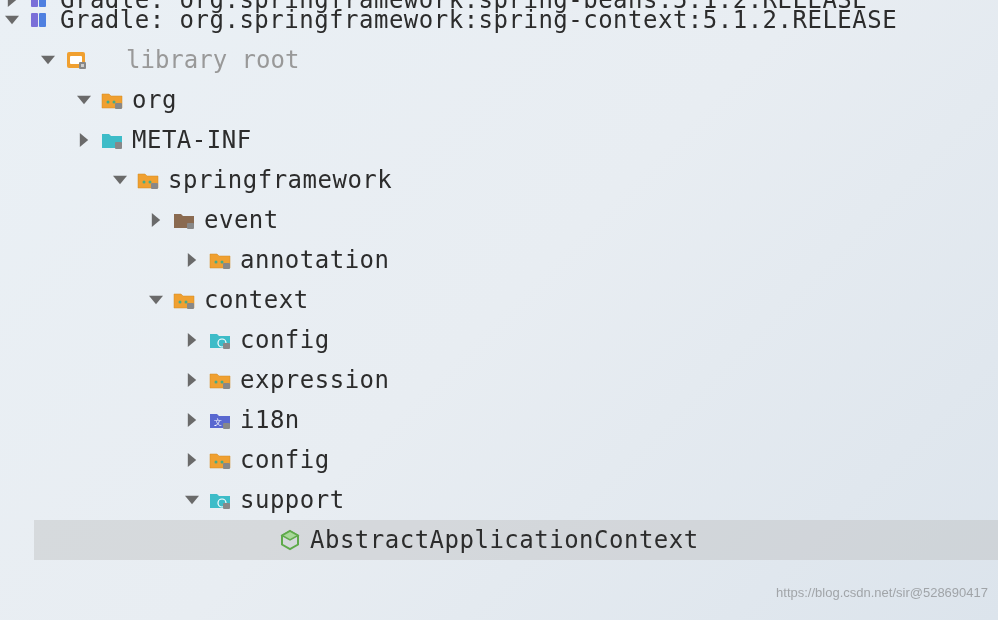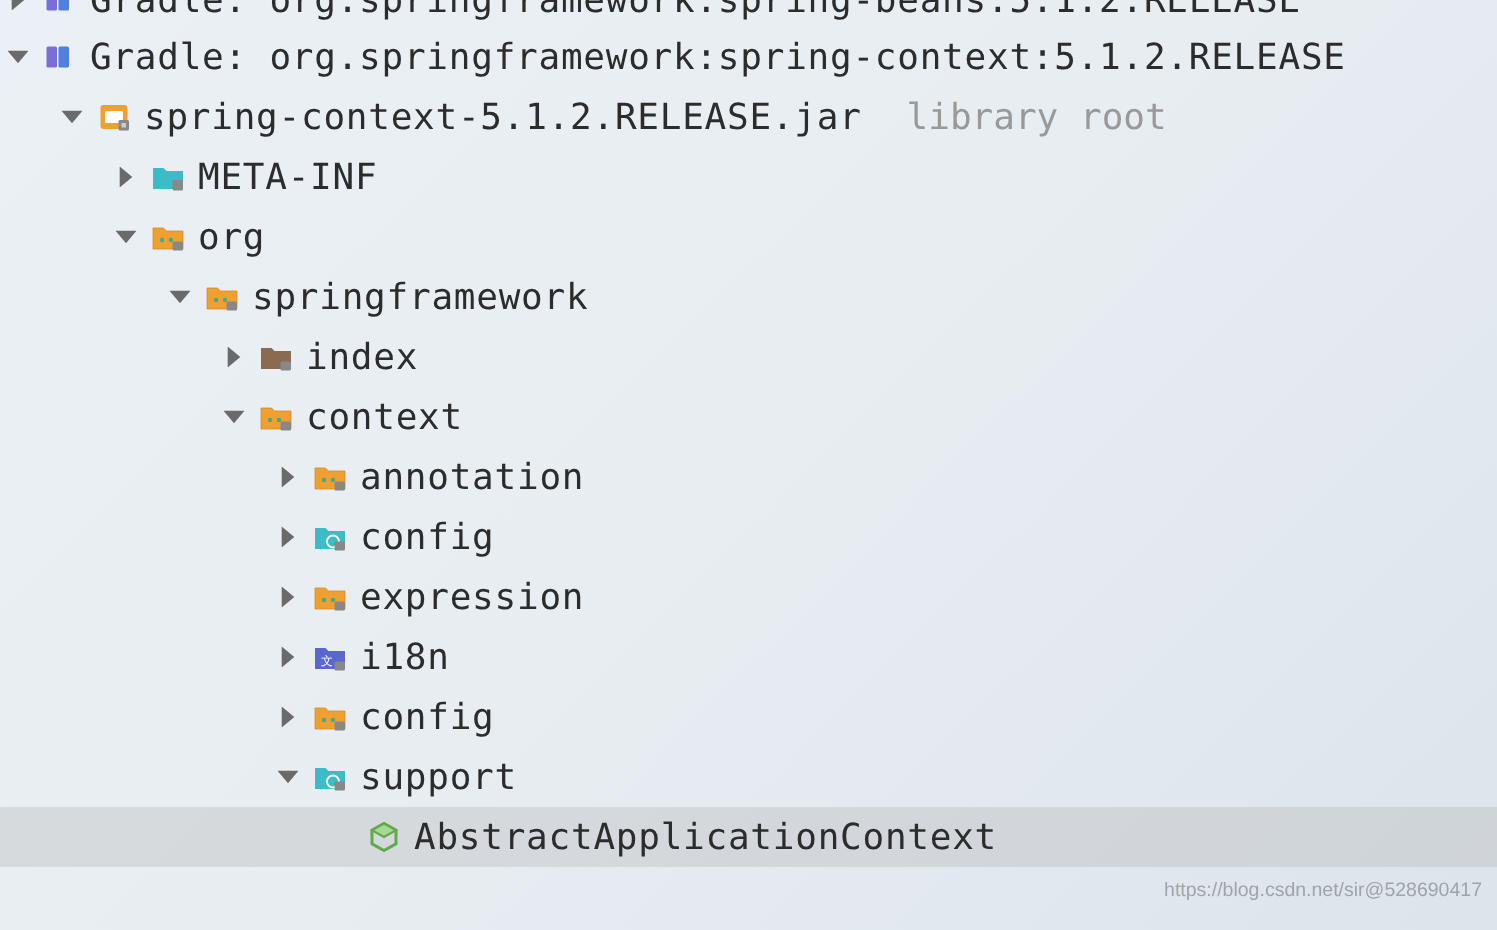--- a/index.html
+++ b/index.html
@@ -21,20 +21,21 @@
       padding: 0;
     }
     .row {
       display: flex;
       align-items: center;
       height: 40px;
       white-space: nowrap;
     }
     .row.selected {
       background: rgba(180, 180, 180, 0.35);
+      margin-left: 34px;
     }
     .indent {
       display: inline-block;
     }
     .arrow {
       width: 20px;
       height: 20px;
       display: inline-flex;
       align-items: center;
       justify-content: center;
@@ -98,21 +99,21 @@
     </span>
     <span class="icon">
       <svg width="22" height="22" viewBox="0 0 22 22">
         <rect x="2" y="4" width="7" height="14" rx="1" fill="#7a6fd8"></rect>
         <rect x="10" y="4" width="7" height="14" rx="1" fill="#4f80e0"></rect>
       </svg>
     </span>
     <span class="label">Gradle: org.springframework:spring-beans:5.1.2.RELEASE</span>
   </div>
 
-  <div class="row" style="margin-top:18px">
+  <div class="row" style="">
     <span class="indent" style="width:2px"></span>
     <span class="arrow expanded">
       <svg width="14" height="14" viewBox="0 0 10 10">
           <path d="M0 2 L10 2 L5 8 Z"></path>
         </svg>
     </span>
     <span class="icon">
       <svg width="22" height="22" viewBox="0 0 22 22">
         <rect x="2" y="4" width="7" height="14" rx="1" fill="#7a6fd8"></rect>
         <rect x="10" y="4" width="7" height="14" rx="1" fill="#4f80e0"></rect>
@@ -129,59 +130,58 @@
         </svg>
     </span>
     <span class="icon">
       <svg width="22" height="22" viewBox="0 0 22 22">
         <rect x="2" y="3" width="18" height="16" rx="2" fill="#f0a030"></rect>
         <rect x="5" y="7" width="12" height="8" rx="1" fill="#fff"></rect>
         <rect x="14" y="13" width="7" height="7" rx="1" fill="#888"></rect>
         <rect x="16" y="15" width="3" height="3" fill="#ccc"></rect>
       </svg>
     </span>
-    <span class="label">spring-context-5.1.2.RELEASE.jar</span>
     <span class="label-muted">library root</span>
+  </div>
+
+  <div class="row">
+    <span class="indent" style="width:74px"></span>
+    <span class="arrow expanded">
+      <svg width="14" height="14" viewBox="0 0 10 10">
+          <path d="M0 2 L10 2 L5 8 Z"></path>
+        </svg>
+    </span>
+    <span class="icon">
+      <svg width="22" height="20" viewBox="0 0 22 20">
+        <path d="M1 4 L8 4 L10 6 L21 6 L21 18 L1 18 Z" fill="#f0a030" stroke="#d08820" stroke-width="0.5"></path>
+        <circle cx="7" cy="12" r="1.5" fill="#4a8"></circle>
+        <circle cx="13" cy="12" r="1.5" fill="#4a8"></circle>
+        <rect x="14" y="13" width="7" height="6" rx="1" fill="#888"></rect>
+      </svg>
+    </span>
+    <span class="label">org</span>
   </div>
 
   <div class="row">
     <span class="indent" style="width:74px"></span>
     <span class="arrow collapsed">
       <svg width="14" height="14" viewBox="0 0 10 10">
           <path d="M0 2 L10 2 L5 8 Z"></path>
         </svg>
     </span>
     <span class="icon">
       <svg width="22" height="20" viewBox="0 0 22 20">
         <path d="M1 4 L8 4 L10 6 L21 6 L21 18 L1 18 Z" fill="#3dbcc8"></path>
         <rect x="14" y="12" width="7" height="7" rx="1" fill="#888"></rect>
       </svg>
     </span>
     <span class="label">META-INF</span>
   </div>
 
   <div class="row">
-    <span class="indent" style="width:74px"></span>
-    <span class="arrow expanded">
-      <svg width="14" height="14" viewBox="0 0 10 10">
-          <path d="M0 2 L10 2 L5 8 Z"></path>
-        </svg>
-    </span>
-    <span class="icon">
-      <svg width="22" height="20" viewBox="0 0 22 20">
-        <path d="M1 4 L8 4 L10 6 L21 6 L21 18 L1 18 Z" fill="#f0a030" stroke="#d08820" stroke-width="0.5"></path>
-        <circle cx="7" cy="12" r="1.5" fill="#4a8"></circle>
-        <circle cx="13" cy="12" r="1.5" fill="#4a8"></circle>
-        <rect x="14" y="13" width="7" height="6" rx="1" fill="#888"></rect>
-      </svg>
-    </span>
-    <span class="label">org</span>
-  </div>
-
-  <div class="row">
     <span class="indent" style="width:110px"></span>
     <span class="arrow expanded">
       <svg width="14" height="14" viewBox="0 0 10 10">
           <path d="M0 2 L10 2 L5 8 Z"></path>
         </svg>
     </span>
     <span class="icon">
       <svg width="22" height="20" viewBox="0 0 22 20">
         <path d="M1 4 L8 4 L10 6 L21 6 L21 18 L1 18 Z" fill="#f0a030" stroke="#d08820" stroke-width="0.5"></path>
         <circle cx="7" cy="12" r="1.5" fill="#4a8"></circle>
@@ -198,57 +198,57 @@
       <svg width="14" height="14" viewBox="0 0 10 10">
           <path d="M0 2 L10 2 L5 8 Z"></path>
         </svg>
     </span>
     <span class="icon">
       <svg width="22" height="20" viewBox="0 0 22 20">
         <path d="M1 4 L8 4 L10 6 L21 6 L21 18 L1 18 Z" fill="#8a6a50"></path>
         <rect x="14" y="13" width="7" height="6" rx="1" fill="#888"></rect>
       </svg>
     </span>
-    <span class="label">index</span>
+    <span class="label">event</span>
+  </div>
+
+  <div class="row">
+    <span class="indent" style="width:182px"></span>
+    <span class="arrow collapsed">
+      <svg width="14" height="14" viewBox="0 0 10 10">
+          <path d="M0 2 L10 2 L5 8 Z"></path>
+        </svg>
+    </span>
+    <span class="icon">
+      <svg width="22" height="20" viewBox="0 0 22 20">
+        <path d="M1 4 L8 4 L10 6 L21 6 L21 18 L1 18 Z" fill="#f0a030" stroke="#d08820" stroke-width="0.5"></path>
+        <circle cx="7" cy="12" r="1.5" fill="#4a8"></circle>
+        <circle cx="13" cy="12" r="1.5" fill="#4a8"></circle>
+        <rect x="14" y="13" width="7" height="6" rx="1" fill="#888"></rect>
+      </svg>
+    </span>
+    <span class="label">annotation</span>
   </div>
 
   <div class="row">
     <span class="indent" style="width:146px"></span>
     <span class="arrow expanded">
       <svg width="14" height="14" viewBox="0 0 10 10">
           <path d="M0 2 L10 2 L5 8 Z"></path>
         </svg>
     </span>
     <span class="icon">
       <svg width="22" height="20" viewBox="0 0 22 20">
         <path d="M1 4 L8 4 L10 6 L21 6 L21 18 L1 18 Z" fill="#f0a030" stroke="#d08820" stroke-width="0.5"></path>
         <circle cx="7" cy="12" r="1.5" fill="#4a8"></circle>
         <circle cx="13" cy="12" r="1.5" fill="#4a8"></circle>
         <rect x="14" y="13" width="7" height="6" rx="1" fill="#888"></rect>
       </svg>
     </span>
     <span class="label">context</span>
-  </div>
-
-  <div class="row">
-    <span class="indent" style="width:182px"></span>
-    <span class="arrow collapsed">
-      <svg width="14" height="14" viewBox="0 0 10 10">
-          <path d="M0 2 L10 2 L5 8 Z"></path>
-        </svg>
-    </span>
-    <span class="icon">
-      <svg width="22" height="20" viewBox="0 0 22 20">
-        <path d="M1 4 L8 4 L10 6 L21 6 L21 18 L1 18 Z" fill="#f0a030" stroke="#d08820" stroke-width="0.5"></path>
-        <circle cx="7" cy="12" r="1.5" fill="#4a8"></circle>
-        <circle cx="13" cy="12" r="1.5" fill="#4a8"></circle>
-        <rect x="14" y="13" width="7" height="6" rx="1" fill="#888"></rect>
-      </svg>
-    </span>
-    <span class="label">annotation</span>
   </div>
 
   <div class="row">
     <span class="indent" style="width:182px"></span>
     <span class="arrow collapsed">
       <svg width="14" height="14" viewBox="0 0 10 10">
           <path d="M0 2 L10 2 L5 8 Z"></path>
         </svg>
     </span>
     <span class="icon">

